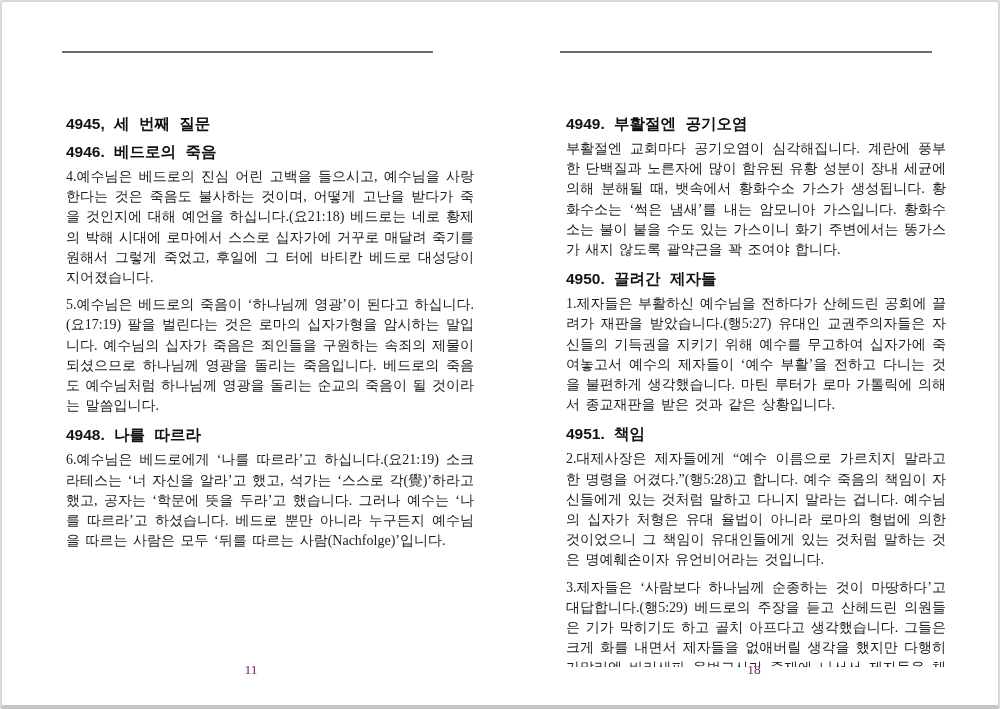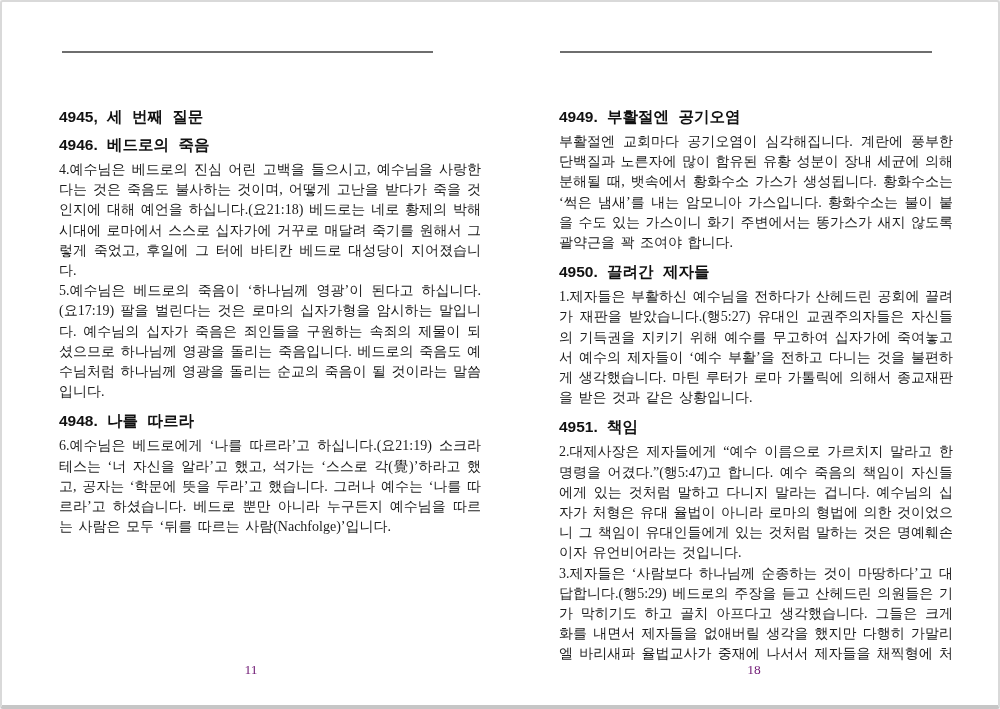--- a/index.html
+++ b/index.html
@@ -24,21 +24,21 @@
   .header-rule.left  { left: 60px;  width: 371px; }
   .header-rule.right { left: 558px; width: 372px; }
   .page-col {
     position: absolute;
     top: 106px;
     bottom: 38px;
     overflow: hidden;
   }
   .page-col.left  { left: 57px;  width: 422px; }
   .page-col.right { left: 557px; width: 394px; }
-  .section { margin: 0; }
+  .section { margin: 7px; }
   .section h2 {
     font-family: "Liberation Sans", sans-serif;
     font-size: 15.5px;
     line-height: 18px;
     font-weight: 700;
     color: #111111;
     word-spacing: 5px;
     margin: 10px 0 6px 0;
   }
   .section:first-child h2 { margin-top: 0; }
@@ -93,21 +93,21 @@
     <div class="section">
       <h2>4949. 부활절엔 공기오염</h2>
       <p>부활절엔 교회마다 공기오염이 심각해집니다. 계란에 풍부한 단백질과 노른자에 많이 함유된 유황 성분이 장내 세균에 의해 분해될 때, 뱃속에서 황화수소 가스가 생성됩니다. 황화수소는 ‘썩은 냄새’를 내는 암모니아 가스입니다. 황화수소는 불이 붙을 수도 있는 가스이니 화기 주변에서는 똥가스가 새지 않도록 괄약근을 꽉 조여야 합니다.</p>
     </div>
     <div class="section">
       <h2>4950. 끌려간 제자들</h2>
       <p>1.제자들은 부활하신 예수님을 전하다가 산헤드린 공회에 끌려가 재판을 받았습니다.(행5:27) 유대인 교권주의자들은 자신들의 기득권을 지키기 위해 예수를 무고하여 십자가에 죽여놓고서 예수의 제자들이 ‘예수 부활’을 전하고 다니는 것을 불편하게 생각했습니다. 마틴 루터가 로마 가톨릭에 의해서 종교재판을 받은 것과 같은 상황입니다.</p>
     </div>
     <div class="section">
       <h2>4951. 책임</h2>
-      <p>2.대제사장은 제자들에게 “예수 이름으로 가르치지 말라고 한 명령을 어겼다.”(행5:47)고 합니다. 예수 죽음의 책임이 자신들에게 있는 것처럼 말하고 다니지 말라는 겁니다. 예수님의 십자가 처형은 유대 율법이 아니라 로마의 형법에 의한 것이었으니 그 책임이 유대인들에게 있는 것처럼 말하는 것은 명예훼손이자 유언비어라는 것입니다.</p>
+      <p>2.대제사장은 제자들에게 “예수 이름으로 가르치지 말라고 한 명령을 어겼다.”(행5:28)고 합니다. 예수 죽음의 책임이 자신들에게 있는 것처럼 말하고 다니지 말라는 겁니다. 예수님의 십자가 처형은 유대 율법이 아니라 로마의 형법에 의한 것이었으니 그 책임이 유대인들에게 있는 것처럼 말하는 것은 명예훼손이자 유언비어라는 것입니다.</p>
     </div>
     <div class="section">
       <p>3.제자들은 ‘사람보다 하나님께 순종하는 것이 마땅하다’고 대답합니다.(행5:29) 베드로의 주장을 듣고 산헤드린 의원들은 기가 막히기도 하고 골치 아프다고 생각했습니다. 그들은 크게 화를 내면서 제자들을 없애버릴 생각을 했지만 다행히 가말리엘 바리새파 율법교사가 중재에 나서서 제자들을 채찍형에 처한 다음에 풀어주게 했습니다.</p>
     </div>
   </div>
 
   <div class="page-number left">11</div>
   <div class="page-number right">18</div>
 
 </div>

